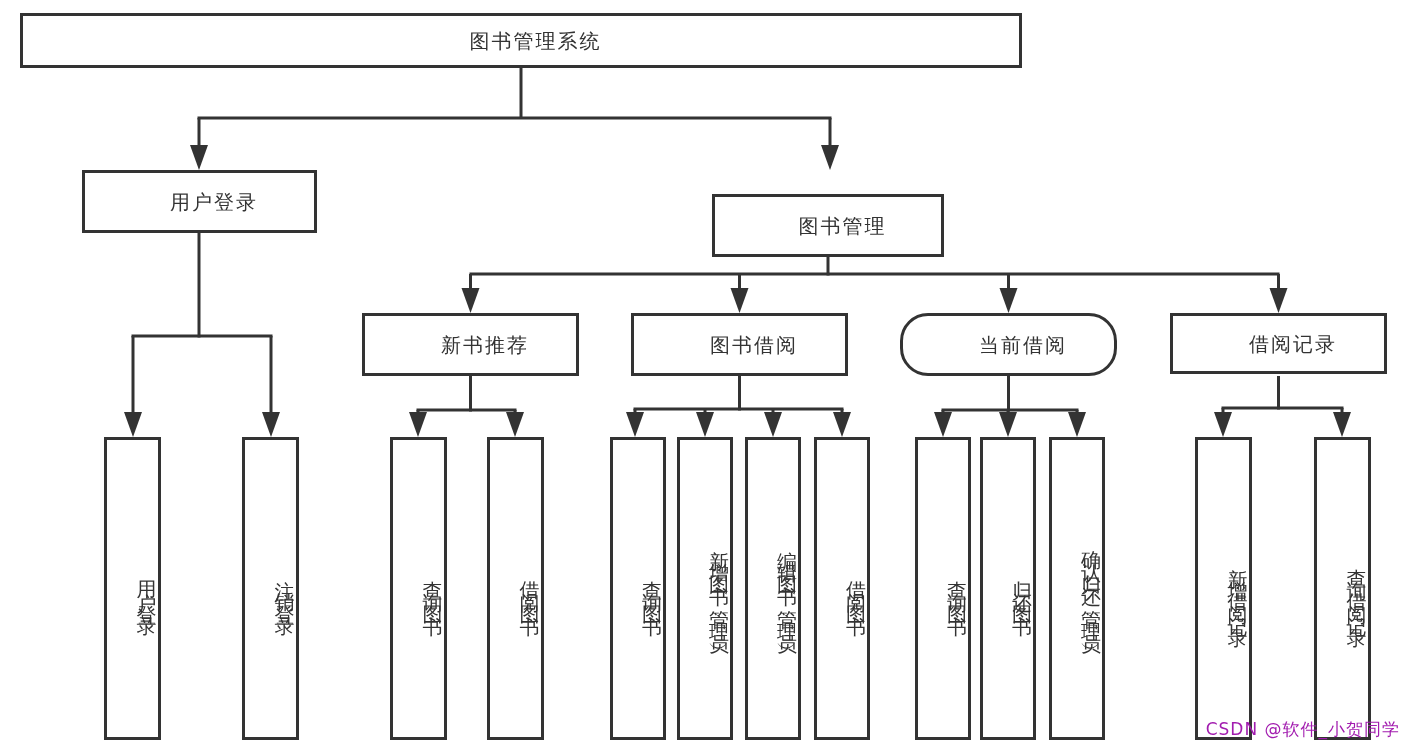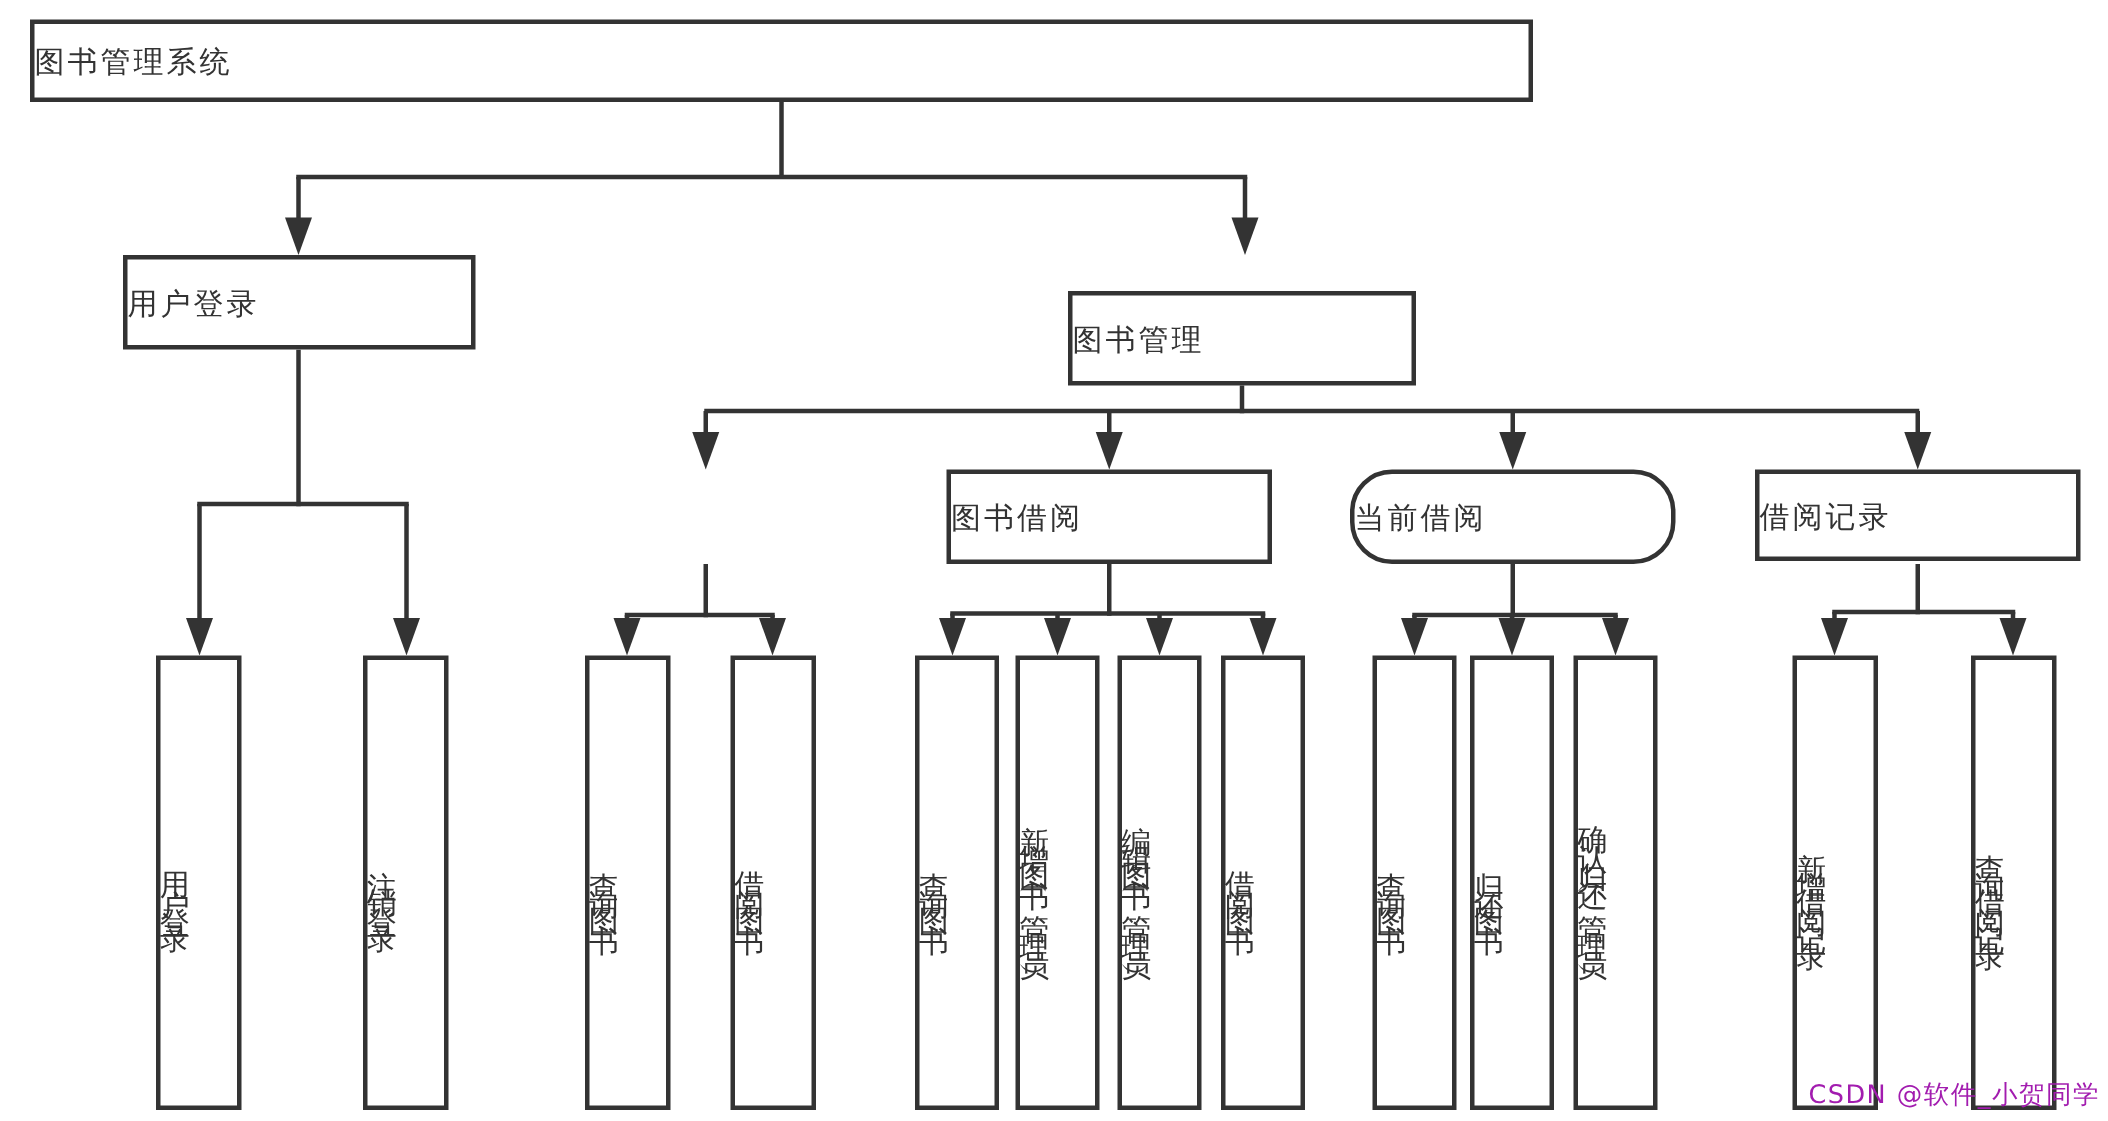--- a/index.html
+++ b/index.html
@@ -17,22 +17,23 @@
     width: 1405px; height: 747px;
     pointer-events: none;
   }
   .box {
     position: absolute;
     box-sizing: border-box;
     border: 3px solid #333333;
     background: #ffffff;
     display: flex;
     align-items: center;
-    justify-content: flex-start;
+    justify-content: center;
     color: #333333;
+    padding-left: 29px;
   }
   .box .label {
     font-size: 20px;
     line-height: 1;
     white-space: nowrap;
   }
   .box.h .label { letter-spacing: 2px; }
   .box.v .label {
     writing-mode: vertical-rl;
     letter-spacing: 12px;
@@ -112,20 +113,23 @@
     <span class="label">图书管理系统</span>
   </div>
 
   <div class="box h" style="left:82px; top:170px; width:235px; height:63px;">
     <span class="label">用户登录</span>
   </div>
   <div class="box h" style="left:712px; top:170px; width:232px; height:63px;margin-top:24px;">
     <span class="label">图书管理</span>
   </div>
 
+  <div class="box h" style="left:362px; top:313px; width:217px; height:63px;">
+    <span class="label">新书推荐</span>
+  </div>
   <div class="box h" style="left:631px; top:313px; width:217px; height:63px;">
     <span class="label">图书借阅</span>
   </div>
   <div class="box h" style="left:900px; top:313px; width:217px; height:63px;border-radius:28px;">
     <span class="label">当前借阅</span>
   </div>
   <div class="box h" style="left:1170px; top:313px; width:217px; height:61px;">
     <span class="label">借阅记录</span>
   </div>
 

